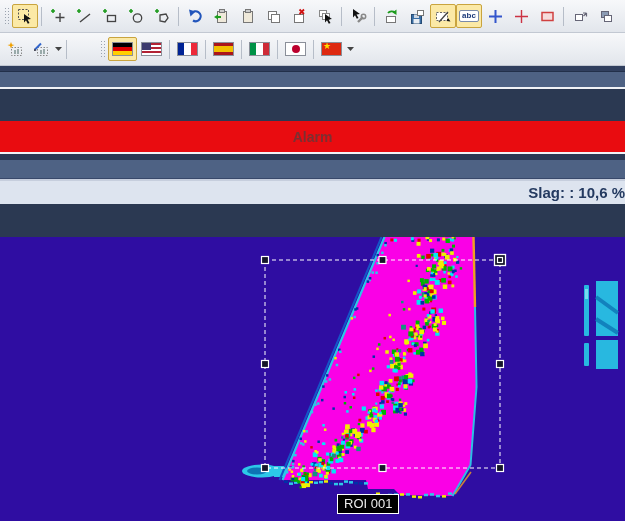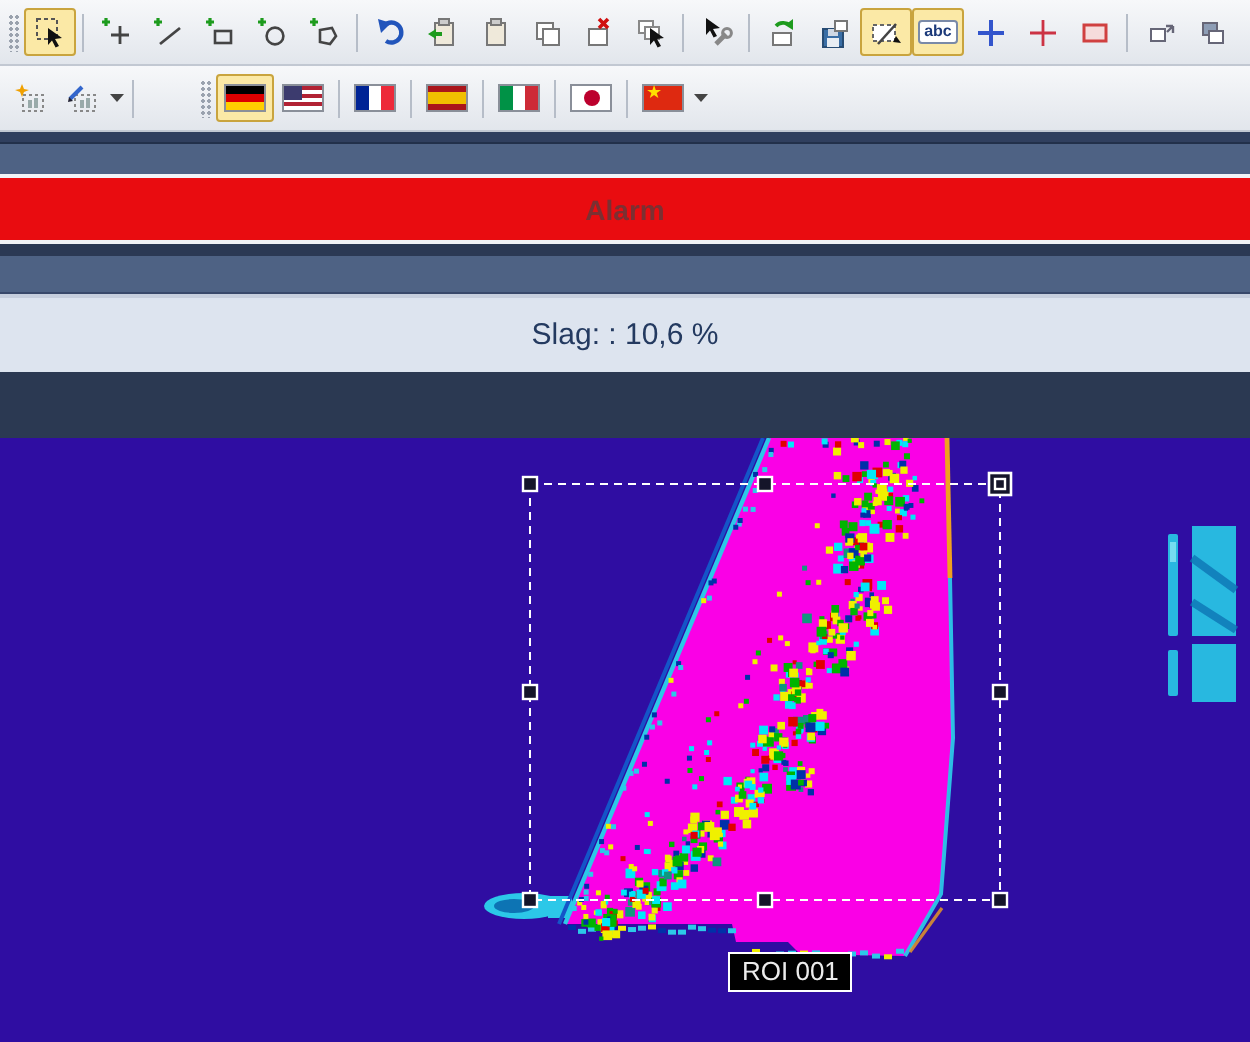--- a/index.html
+++ b/index.html
@@ -43,28 +43,28 @@
   .band{width:625px;flex:0 0 auto;}
   .navy-edge{height:5px;background:#303f5e;}
   .bluegray1{height:16px;background:#4e6284;border-top:1px solid #22304a;box-sizing:border-box;}
   .lite1{height:2px;background:#f1f3f7;}
   .alarm{height:31px;background:#e90c10;display:flex;align-items:center;justify-content:center;
     font-weight:bold;font-size:14px;color:#7b3032;}
   .lite2{height:2px;background:#f1f3f7;}
   .navy2{height:6px;background:#2b3954;}
   .bluegray2{height:19px;background:#4e6284;border-bottom:1px solid #38486a;box-sizing:border-box;}
   .lite3{height:2px;background:#c6cedd;}
-  .slag{height:37px;background:#dde4ef;display:flex;align-items:center;justify-content:center;
-    font-weight:normal;font-size:15px;color:#243a60;}
+  .slag{height:23px;background:#dde4ef;display:flex;align-items:center;justify-content:flex-end;
+    font-weight:bold;font-size:15px;color:#243a60;}
   .navy3{height:33px;background:#2b3952;}
 
   
   .thermal{position:relative;width:625px;height:321px;flex:0 0 auto;background:#2f0da2;}
   .thermal svg{position:absolute;left:0;top:0;}
-  .roi-label{position:absolute;left:364px;top:257px;background:#000;border:1px solid #fff;
+  .roi-label{position:absolute;left:337px;top:257px;background:#000;border:1px solid #fff;
     color:#ececec;font-size:13px;padding:1px 6px 2px 6px;white-space:nowrap;}
 </style>
 </head>
 <body>
 
 <div class="app">
 
   <div class="tb tb1">
     <div class="handle"></div>
 
@@ -278,21 +278,21 @@
     <div class="dd">
       <svg width="8" height="6">
         <polygon points="0,1 7,1 3.5,5" fill="#444"></polygon>
       </svg>
     </div>
   </div>
 
   <div class="band navy-edge"></div>
   <div class="band bluegray1"></div>
   <div class="band lite1"></div>
-  <div class="band alarm" id="alarm-band" style="background: rgb(233, 12, 16); color: rgb(123, 48, 50);">
+  <div class="band alarm" id="alarm-band" style="background: rgb(233, 12, 16); color: rgb(123, 48, 50); margin-top: 32px;">
     <span>Alarm</span>
   </div>
   <div class="band lite2"></div>
   <div class="band navy2"></div>
   <div class="band bluegray2"></div>
   <div class="band lite3"></div>
   <div class="band slag" id="slag-band" style="background: rgb(221, 228, 239); color: rgb(36, 58, 96);">
     <span>Slag: : 10,6 %</span>
   </div>
   <div class="band navy3"></div>

